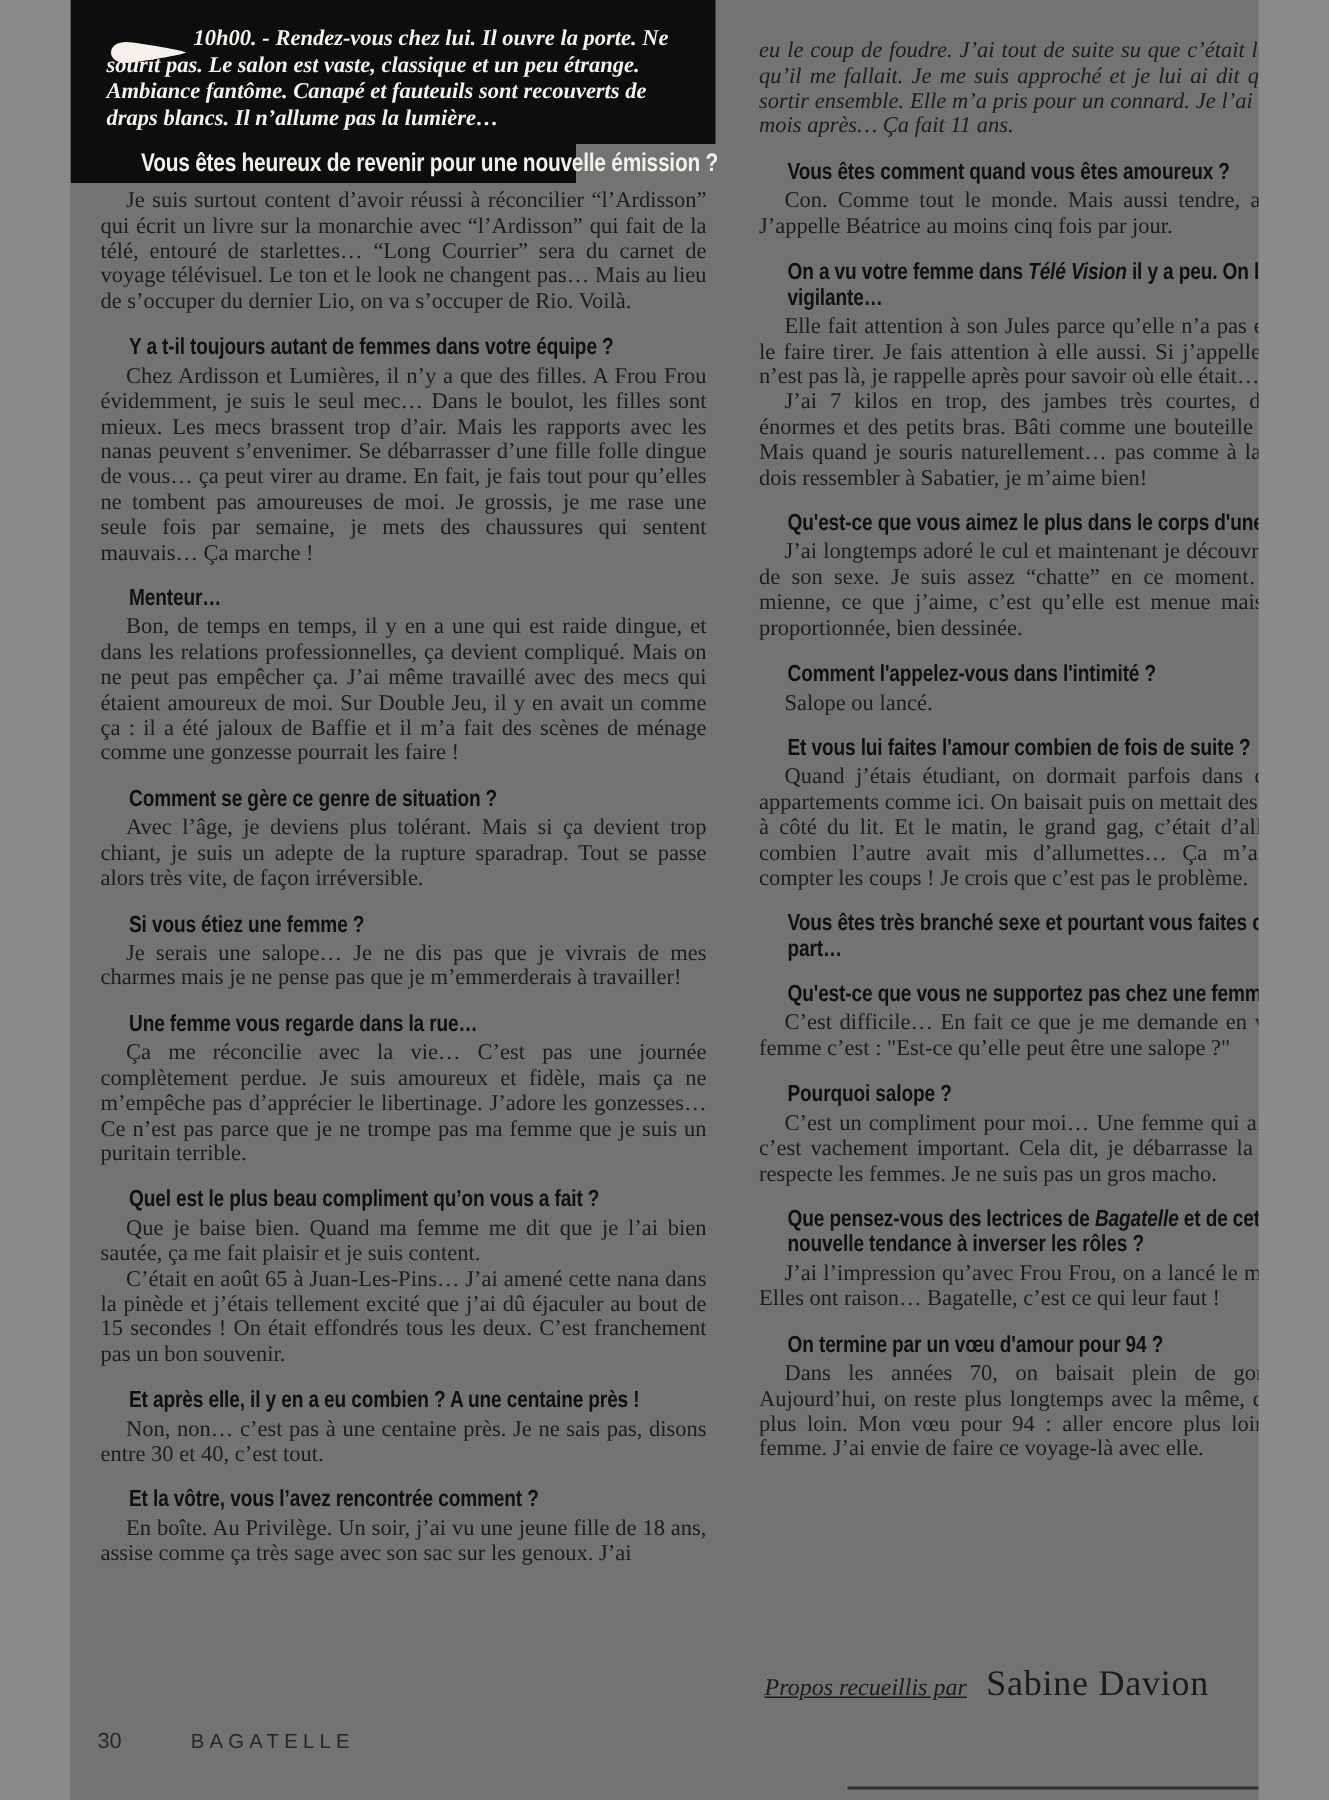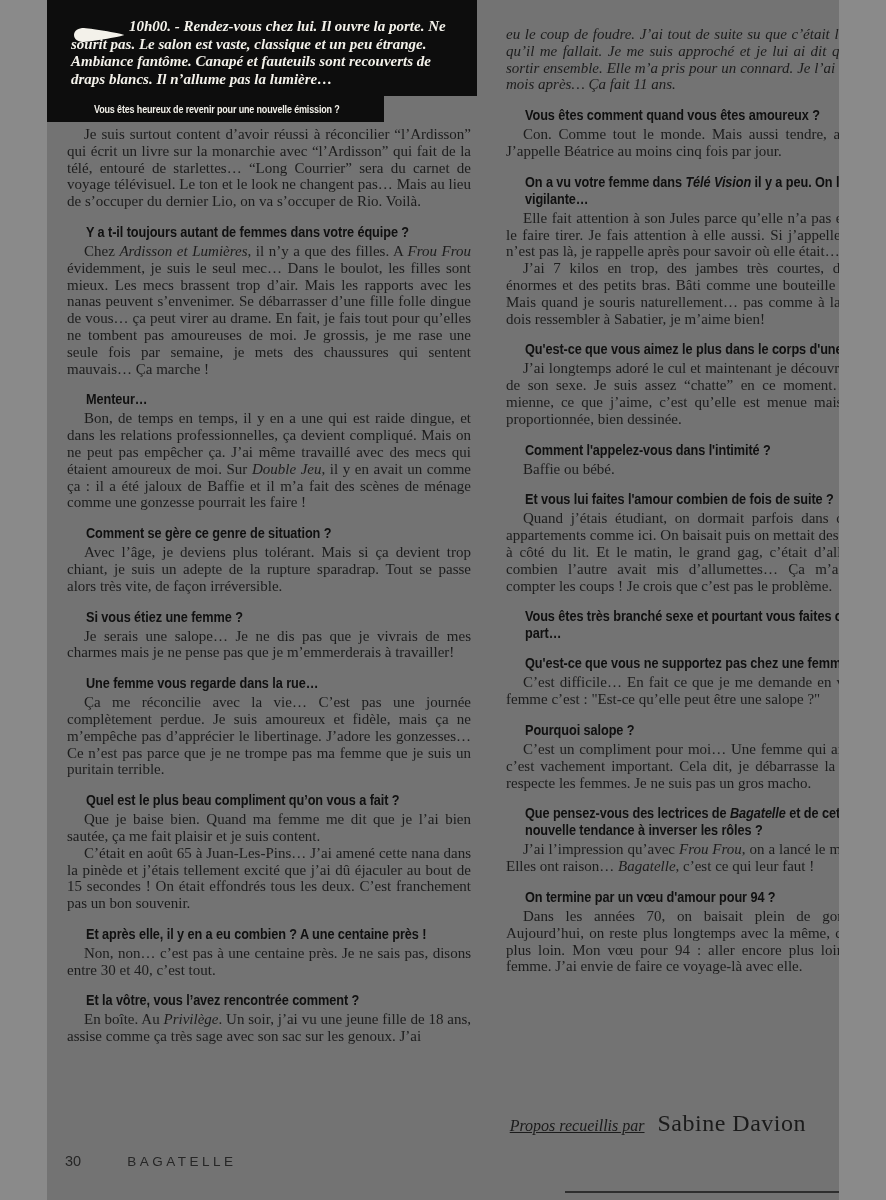--- a/index.html
+++ b/index.html
@@ -13,40 +13,40 @@
   .black-strip{position:absolute;left:0;top:96px;width:337px;height:26px;background:#0d0d0d;}
   .intro{
     position:absolute;left:24px;top:18px;width:392px;margin:0;
     color:#f3f1ea;font-style:italic;font-weight:bold;
     font-size:15px;line-height:17.5px;text-indent:58px;z-index:2;
   }
   .teardrop{position:absolute;left:25px;top:27px;z-index:2;}
   .first-question{
     position:absolute;left:47px;top:101px;z-index:3;white-space:nowrap;
     color:#f2f0e9;font-family:"Liberation Sans",sans-serif;font-weight:bold;
-    font-size:11px;line-height:16px;
+    font-size:17px;line-height:16px;
   }
   .fq-scale{display:inline-block;transform:scaleX(0.82);transform-origin:left center;letter-spacing:-0.2px;}
   
   .col{position:absolute;}
   .col-left{left:20px;top:126px;width:404px;}
   .col-right{left:459px;top:26px;width:398px;}
   .question{
     margin:13px 0 3px 19px;color:#101010;
     font-family:"Liberation Sans",sans-serif;font-weight:bold;
     font-size:15.5px;line-height:17px;
   }
   .block:first-child .question{margin-top:0;}
   .q-scale{display:block;width:122%;transform:scaleX(0.82);transform-origin:left top;letter-spacing:-0.1px;}
   .answer{
     margin:0;font-size:15px;line-height:16.8px;color:#1c1c1c;
     text-align:justify;text-indent:17px;
   }
   .answer.cont{text-indent:0;font-style:italic;}
-  .it{font-style:italic;}
+  .it{}
   .bi{font-style:italic;}
   .end-mark{float:right;width:12px;height:12px;background:#c9c6bf;margin-top:3px;margin-left:6px;}
   
   .byline{position:absolute;top:1110px;right:33px;color:#1b1b1b;}
   .byline-prefix{font-style:italic;font-size:16px;text-decoration:underline;}
   .byline-author{font-size:24px;margin-left:9px;letter-spacing:0.5px;}
   .footer{position:absolute;left:18px;top:1153px;font-family:"Liberation Sans",sans-serif;font-size:14.5px;color:#262626;}
   .footer .pagenum{margin-right:42px;}
   .footer .mag{letter-spacing:3.5px;font-size:13.5px;}
   .bottom-rule{position:absolute;left:518px;top:1191px;width:368px;height:2px;background:#2e2e2e;}
@@ -151,21 +151,21 @@
       <div class="block">
         <div class="question">
           <span class="q-scale"><span>Qu'est-ce que vous aimez le plus dans le corps d'une femme ?</span></span>
         </div>
         <p class="answer"><span>J’ai longtemps adoré le cul et maintenant je découvre la beauté de son sexe. Je suis assez “chatte” en ce moment… Chez la mienne, ce que j’aime, c’est qu’elle est menue mais très bien proportionnée, bien dessinée.</span></p>
       </div>
       <div class="block">
         <div class="question">
           <span class="q-scale"><span>Comment l'appelez-vous dans l'intimité ?</span></span>
         </div>
-        <p class="answer"><span>Baffie ou bébé.</span></p>
+        <p class="answer"><span>Salope ou lancé.</span></p>
       </div>
       <div class="block">
         <div class="question">
           <span class="q-scale"><span>Et vous lui faites l'amour combien de fois de suite ?</span></span>
         </div>
         <p class="answer"><span>Quand j’étais étudiant, on dormait parfois dans des grands appartements comme ici. On baisait puis on mettait des allumettes à côté du lit. Et le matin, le grand gag, c’était d’aller vérifier combien l’autre avait mis d’allumettes… Ça m’a guéri de compter les coups ! Je crois que c’est pas le problème.</span></p>
       </div>
       <div class="block">
         <div class="question">
           <span class="q-scale"><span>Vous êtes très branché sexe et pourtant vous faites chambre à part…</span></span>

